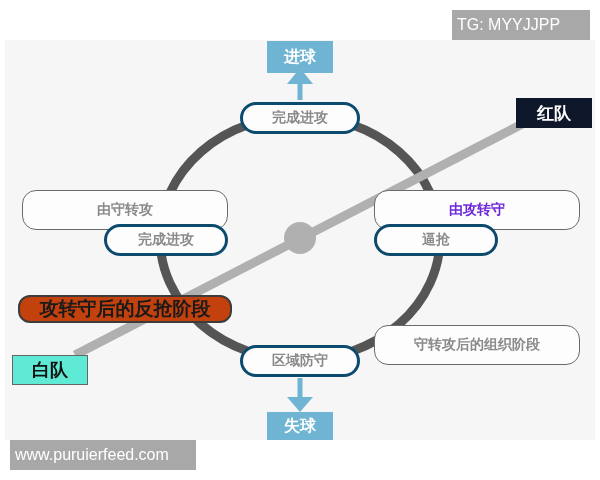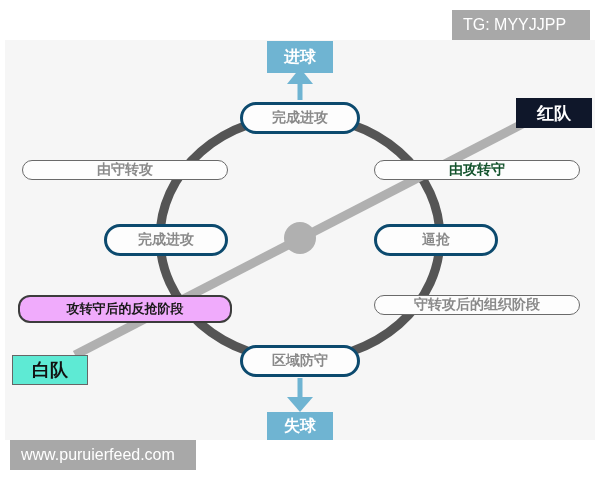--- a/index.html
+++ b/index.html
@@ -4,31 +4,31 @@
 <style>
   html, body { margin:0; padding:0; background:#ffffff; }
   body { width:600px; height:480px; position:relative; overflow:hidden;
          font-family:"DejaVu Sans", sans-serif; }
   .panel { position:absolute; left:5px; top:40px; width:590px; height:400px;
            background:#f6f6f6; }
   svg.base { position:absolute; left:0; top:0; }
   .pill { position:absolute; box-sizing:border-box; border-radius:14px;
           background:#fdfdfd; display:flex; align-items:center; justify-content:center;
           font-size:14px; font-weight:bold; color:#8a8a8a; white-space:nowrap; }
-  .pill.thin { border:1.5px solid #6a6a6a; height:20px; }
+  .pill.thin { border:1.5px solid #6a6a6a; height:40px;margin-top:30px; }
   .pill.thick { border:3px solid #0c4a6e; height:32px; border-radius:16px; }
-  .pill.dark { color:#14532d; }
-  .pill.yellow { background:#f0abfc; border:2px solid #3c3c3c; color:#1a1a1a; font-size:13px; border-radius:12px; }
+  .pill.dark { color:#6d28d9; }
+  .pill.yellow { background:#c2410c; border:2px solid #3c3c3c; color:#1a1a1a; font-size:19px; border-radius:12px; }
   .box { position:absolute; box-sizing:border-box; display:flex; align-items:center;
          justify-content:center; font-weight:bold; }
   .goal { background:#6fb4d2; color:#ffffff; font-size:16px; }
   .red { background:#0f172a; color:#ffffff; font-size:17px; }
   .white-team { background:#5eead4; border:1.5px solid #666; color:#111; font-size:18px; }
   .wm { position:absolute; background:#a8a8a8; color:#ffffff; font-family:"Liberation Sans", sans-serif;
-        font-size:16px; display:flex; align-items:center; padding-left:11px; box-sizing:border-box; }
+        font-size:16px; display:flex; align-items:center; padding-left:5px; box-sizing:border-box; }
 </style>
 </head>
 <body>
 
 <div class="panel"></div>
 
 <svg class="base" width="600" height="480">
 
   <ellipse cx="300" cy="238" rx="140" ry="122" fill="none" stroke="#555" stroke-width="9"></ellipse>
 

